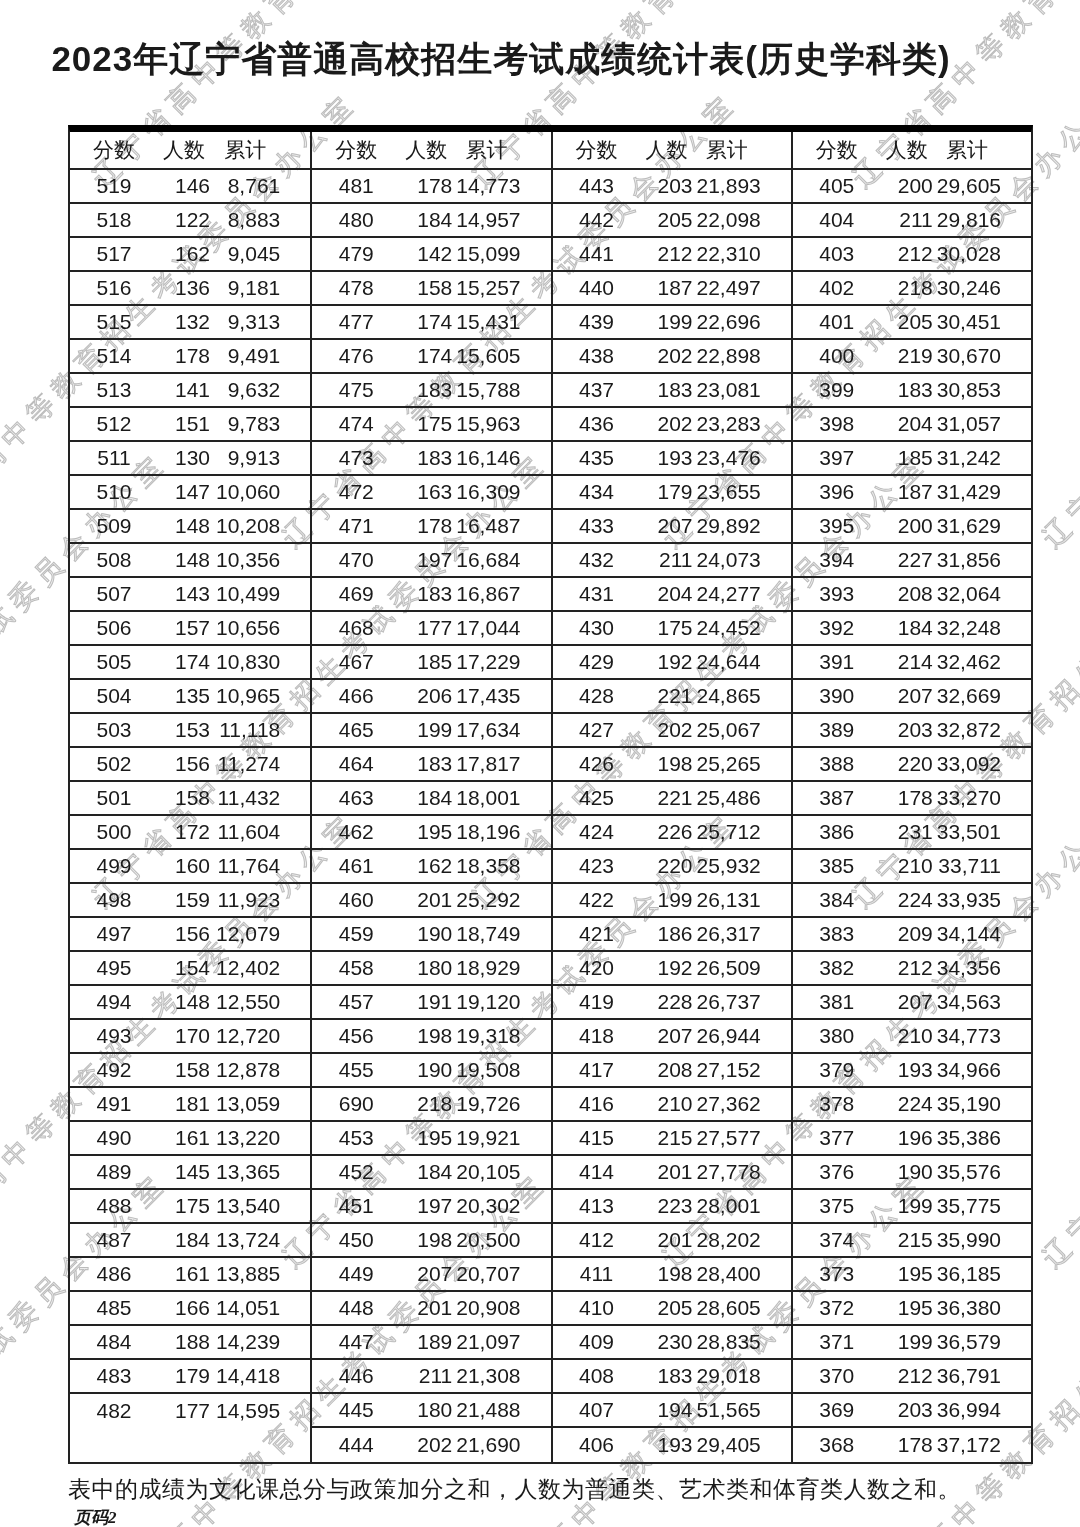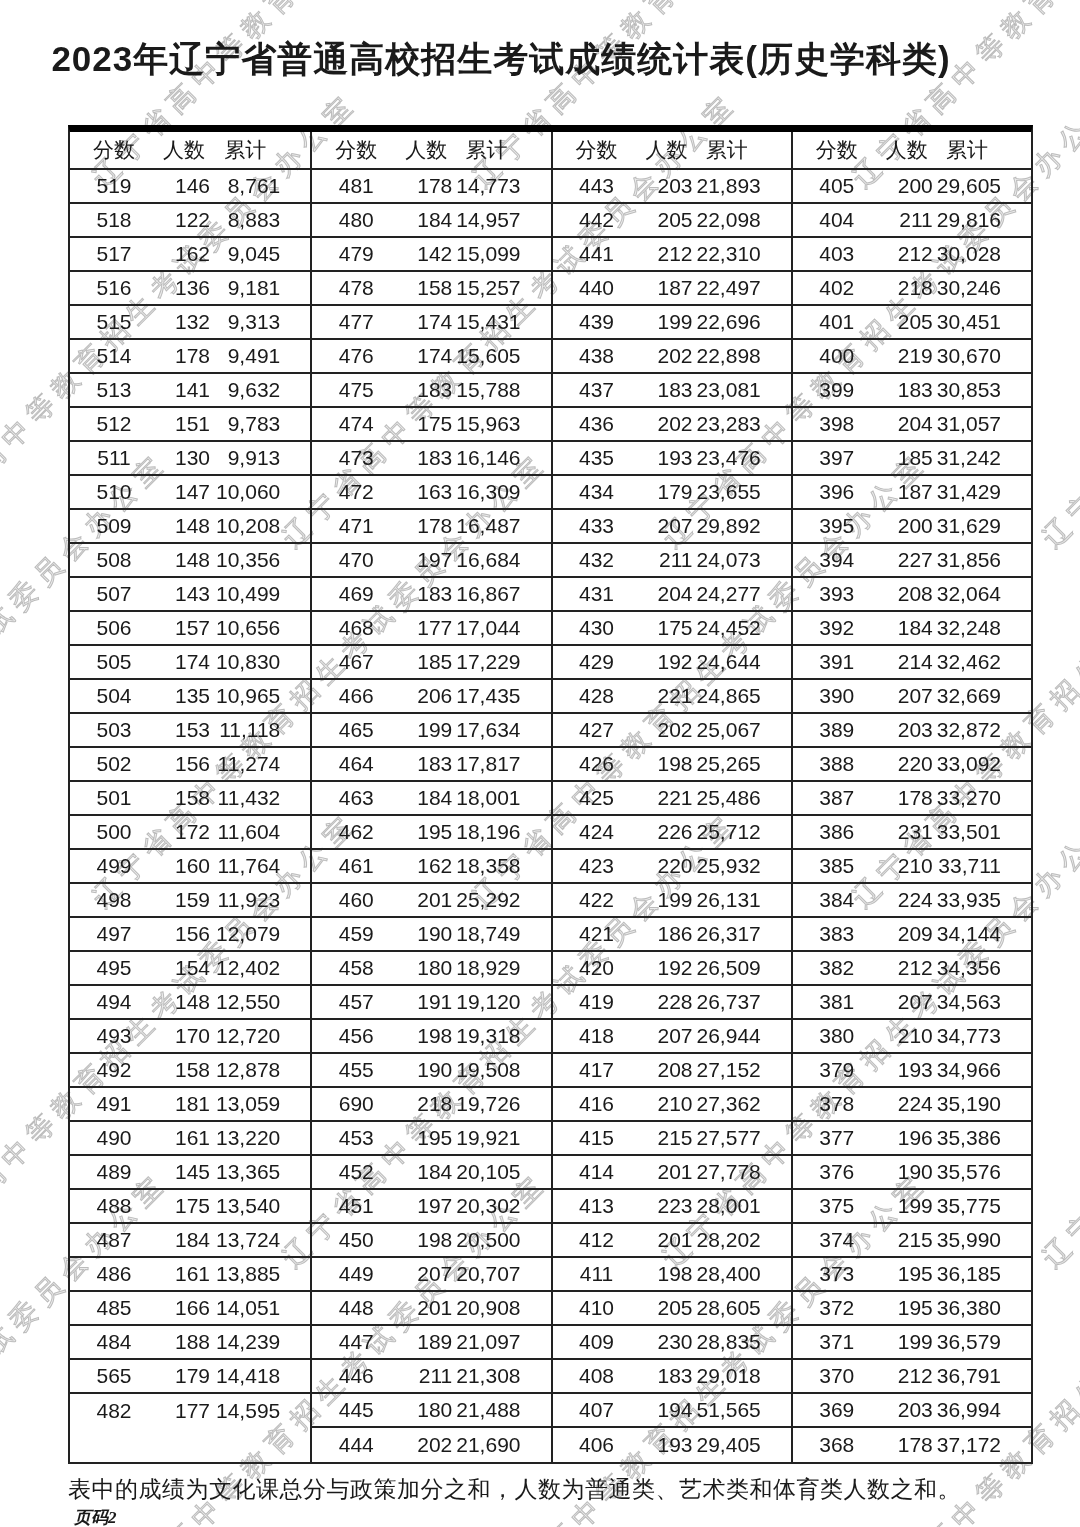--- a/index.html
+++ b/index.html
@@ -268,21 +268,21 @@
             <div class="cell c0">485</div>
             <div class="cell c1">166</div>
             <div class="cell c2">14,051</div>
           </div>
           <div class="trow">
             <div class="cell c0">484</div>
             <div class="cell c1">188</div>
             <div class="cell c2">14,239</div>
           </div>
           <div class="trow">
-            <div class="cell c0">565</div>
+            <div class="cell c0">483</div>
             <div class="cell c1">179</div>
             <div class="cell c2">14,418</div>
           </div>
           <div class="trow">
             <div class="cell c0">482</div>
             <div class="cell c1">177</div>
             <div class="cell c2">14,595</div>
           </div>
         </div>
     </div>

